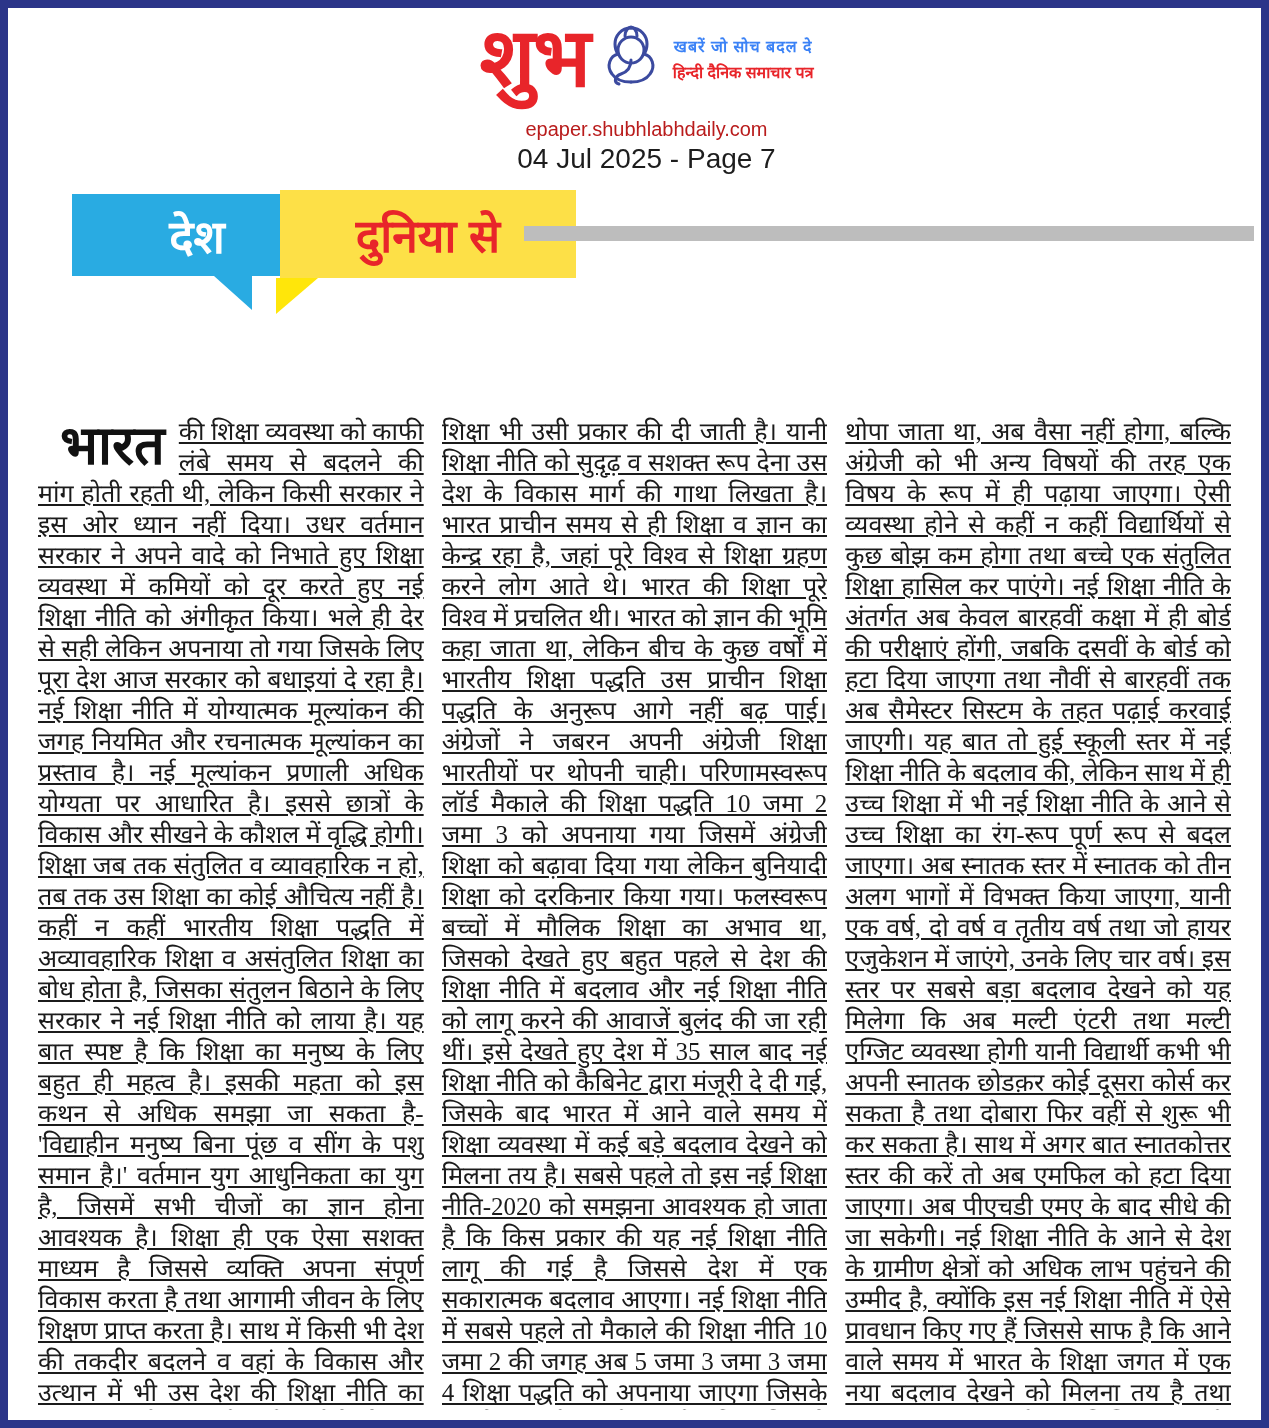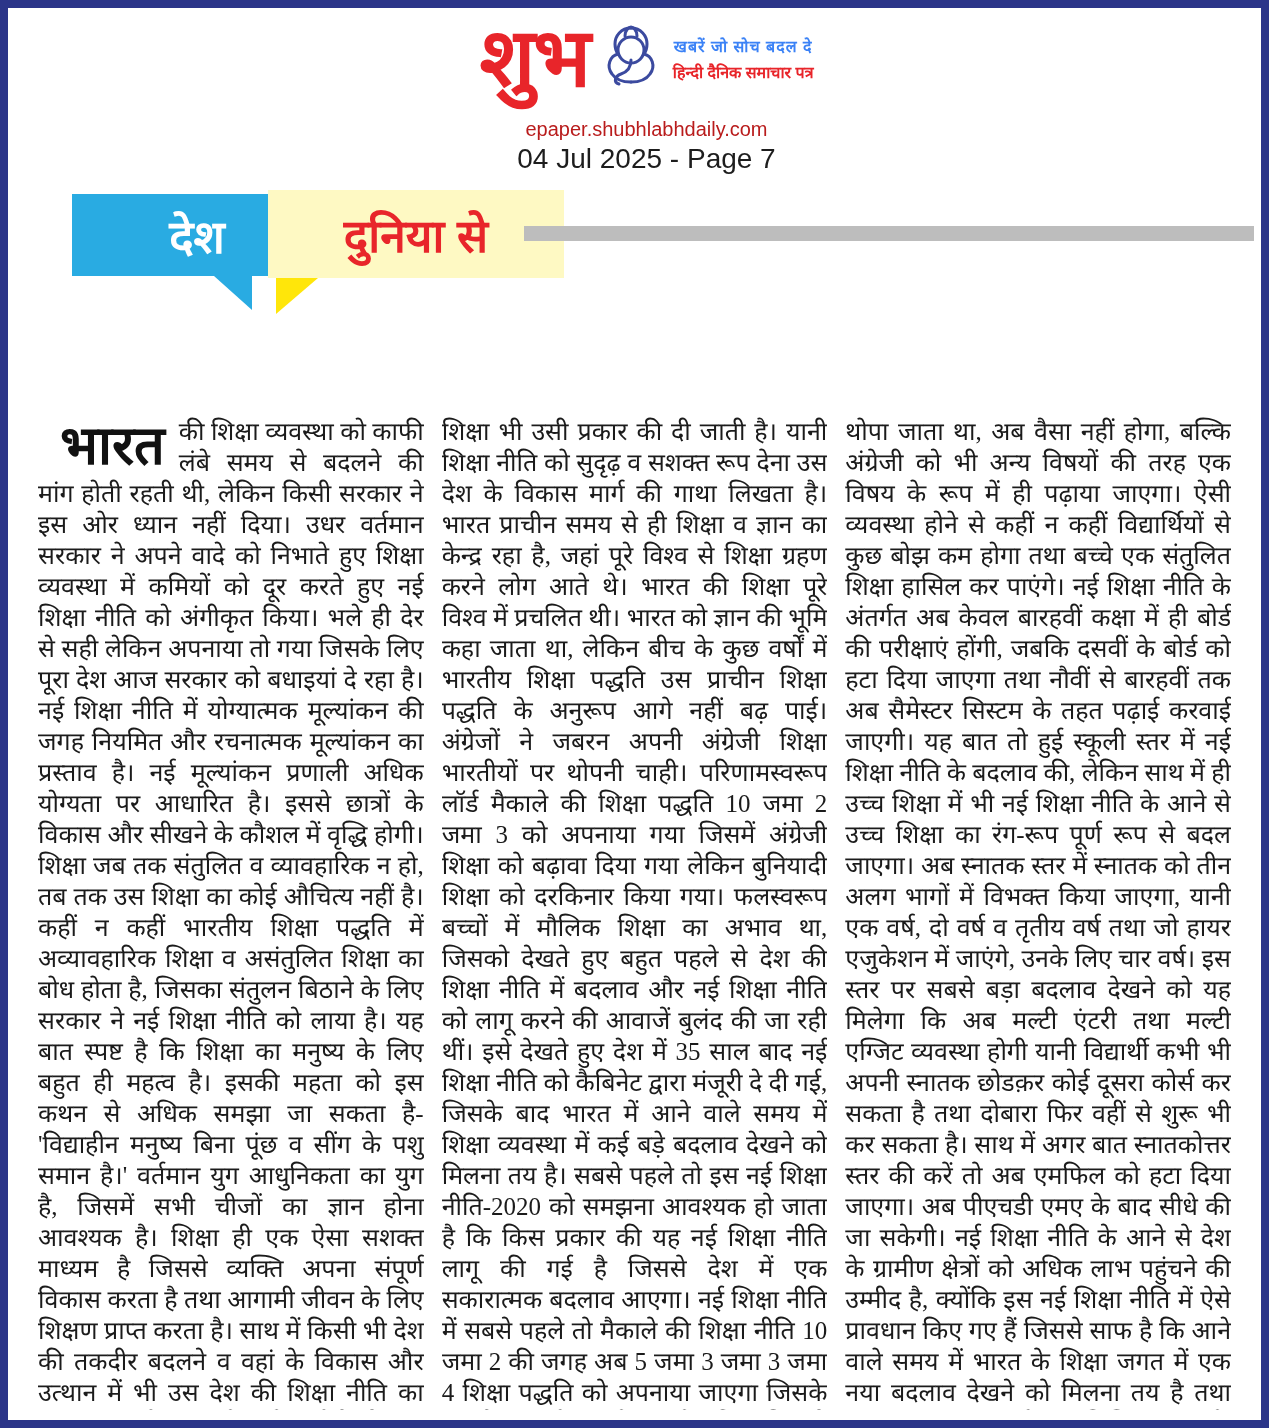--- a/index.html
+++ b/index.html
@@ -39,22 +39,22 @@
     position:absolute; left:20px; top:186px; width:250px; height:82px;
     background:#29abe2; display:flex; align-items:center; justify-content:center;margin-left:44px;
   }
   .tab-blue .tab-label { color:#ffffff; font-weight:700; font-size:46px; }
   .tab-blue-tail {
     position:absolute; left:206px; top:268px;
     width:0; height:0;
     border-top:34px solid #29abe2; border-left:38px solid transparent;
   }
   .tab-yellow {
-    position:absolute; left:260px; top:182px; width:296px; height:88px;
-    background:#fef9c3; display:flex; align-items:center; justify-content:center;
+    position:absolute; left:272px; top:182px; width:296px; height:88px;
+    background:#fde047; display:flex; align-items:center; justify-content:center;
   }
   .tab-yellow .tab-label { color:#e8252a; font-weight:700; font-size:46px; }
   .tab-yellow-tail {
     position:absolute; left:268px; top:270px;
     width:0; height:0;
     border-top:36px solid #ffe60a; border-right:42px solid transparent;
   }
   .gray-bar {
     position:absolute; left:516px; top:218px; width:730px; height:15px;
     background:#bdbdbd;
@@ -74,20 +74,21 @@
   .body-cols {
     position:absolute; left:30px; right:30px; top:408px; height:994px;
     display:flex; gap:18px; overflow:hidden;
   }
   .col {
     flex:1 1 0;
     font-family:"Liberation Serif", serif;
     font-size:25px; line-height:31px; color:#1b1b1b;
     text-align:justify; text-justify:inter-word;
     overflow:hidden;
+    text-decoration:underline;
   }
   .lead-word {
     float:left;
     font-weight:800; font-size:54px; line-height:60px;
     color:#111; padding:0 14px 2px 22px;
     font-family:"Liberation Serif", serif;
   }
 </style>
 </head>
 <body>

